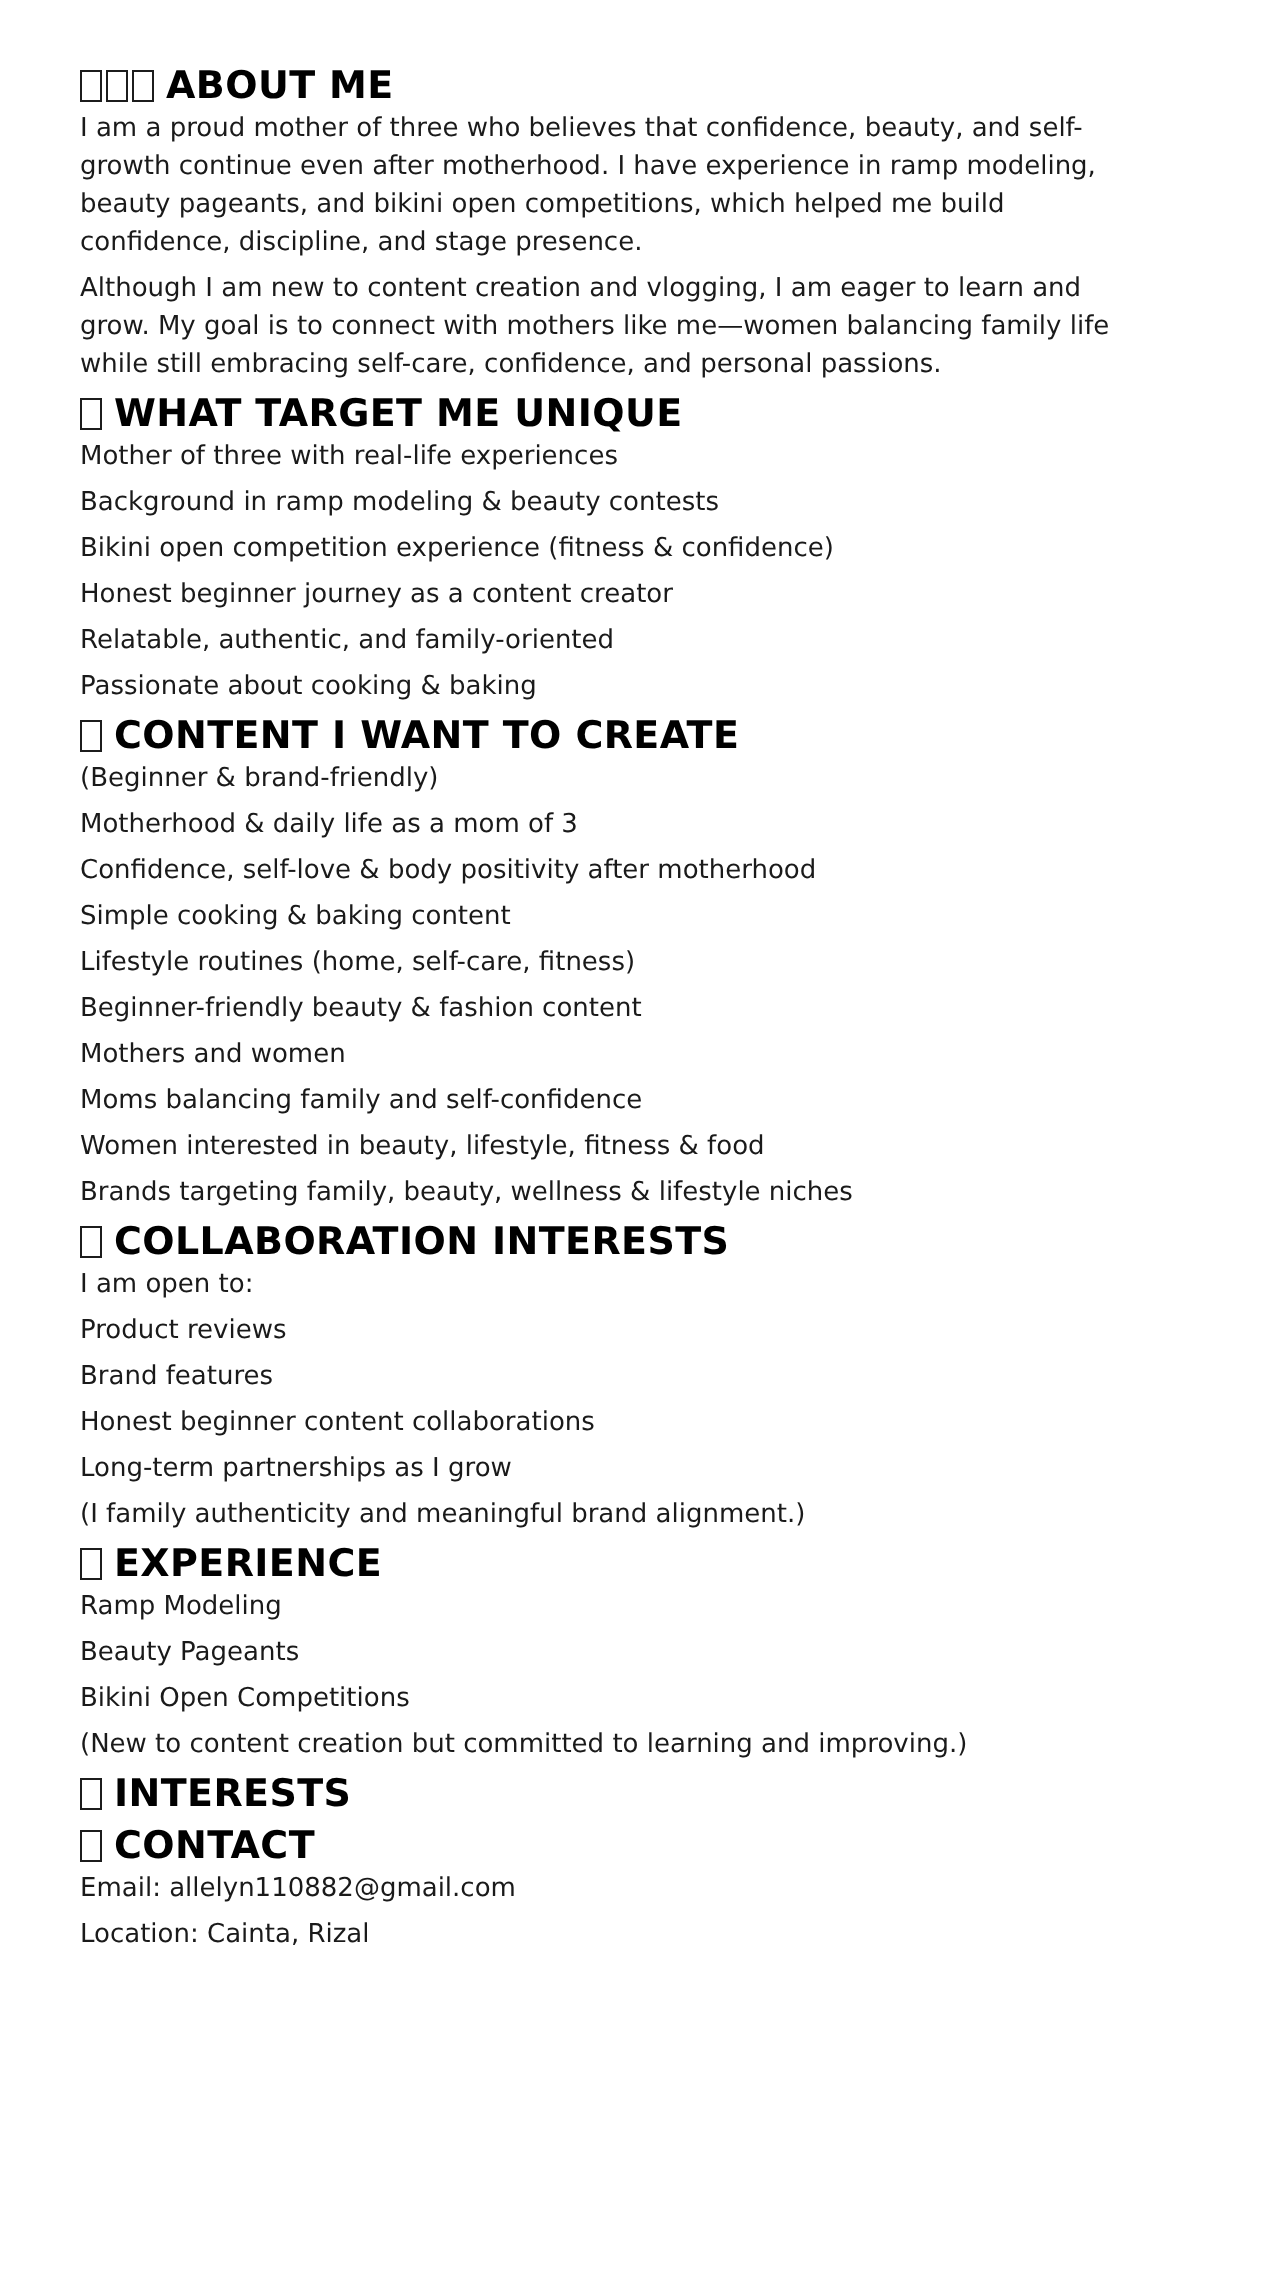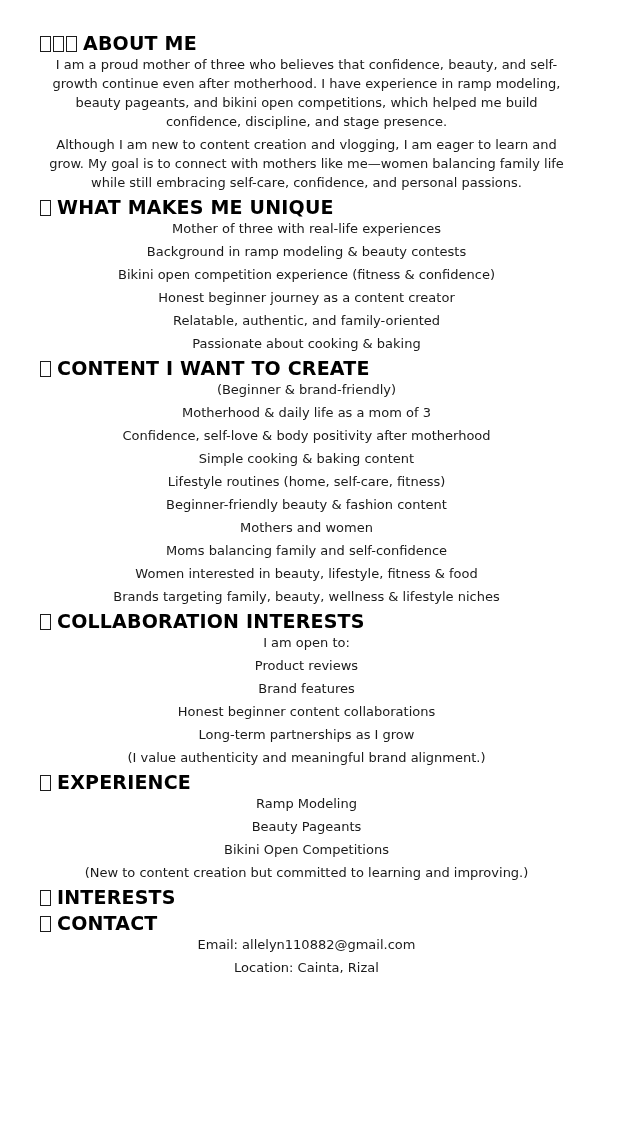--- a/index.html
+++ b/index.html
@@ -22,42 +22,41 @@
     font-weight: bold;
     color: #000000;
     margin: 3px 0 0 0;
     letter-spacing: 0.2px;
     white-space: nowrap;
   }
   p.doc-p {
     font-size: 13px;
     line-height: 19px;
     margin: 0 0 4px 0;
-    text-align: center;
   }
   .tofu {
     display: inline-block;
     width: 11px;
     height: 16px;
     box-sizing: border-box;
     border: 1.3px solid #1c1c1c;
     background: transparent;
     margin-right: 2px;
     vertical-align: -2px;
   }
   .tofu.last { margin-right: 6px; }
 </style>
 </head>
 <body style="background: rgb(255, 255, 255); color: rgb(26, 26, 26);">
 
 <main class="doc" id="doc-root">
     <h2 class="sec-title"><span class="tofu"></span><span class="tofu"></span><span class="tofu last"></span><span>ABOUT ME</span></h2>
     <p class="doc-p">I am a proud mother of three who believes that confidence, beauty, and self-growth continue even after motherhood. I have experience in ramp modeling, beauty pageants, and bikini open competitions, which helped me build confidence, discipline, and stage presence.</p>
     <p class="doc-p">Although I am new to content creation and vlogging, I am eager to learn and grow. My goal is to connect with mothers like me—women balancing family life while still embracing self-care, confidence, and personal passions.</p>
-    <h2 class="sec-title"><span class="tofu last"></span><span>WHAT MAKES ME UNIQUE</span></h2>
+    <h2 class="sec-title"><span class="tofu last"></span><span>WHAT TARGET ME UNIQUE</span></h2>
     <p class="doc-p">Mother of three with real-life experiences</p>
     <p class="doc-p">Background in ramp modeling &amp; beauty contests</p>
     <p class="doc-p">Bikini open competition experience (fitness &amp; confidence)</p>
     <p class="doc-p">Honest beginner journey as a content creator</p>
     <p class="doc-p">Relatable, authentic, and family-oriented</p>
     <p class="doc-p">Passionate about cooking &amp; baking</p>
     <h2 class="sec-title"><span class="tofu last"></span><span>CONTENT I WANT TO CREATE</span></h2>
     <p class="doc-p">(Beginner &amp; brand-friendly)</p>
     <p class="doc-p">Motherhood &amp; daily life as a mom of 3</p>
     <p class="doc-p">Confidence, self-love &amp; body positivity after motherhood</p>
@@ -67,21 +66,21 @@
     <p class="doc-p">Mothers and women</p>
     <p class="doc-p">Moms balancing family and self-confidence</p>
     <p class="doc-p">Women interested in beauty, lifestyle, fitness &amp; food</p>
     <p class="doc-p">Brands targeting family, beauty, wellness &amp; lifestyle niches</p>
     <h2 class="sec-title"><span class="tofu last"></span><span>COLLABORATION INTERESTS</span></h2>
     <p class="doc-p">I am open to:</p>
     <p class="doc-p">Product reviews</p>
     <p class="doc-p">Brand features</p>
     <p class="doc-p">Honest beginner content collaborations</p>
     <p class="doc-p">Long-term partnerships as I grow</p>
-    <p class="doc-p">(I value authenticity and meaningful brand alignment.)</p>
+    <p class="doc-p">(I family authenticity and meaningful brand alignment.)</p>
     <h2 class="sec-title"><span class="tofu last"></span><span>EXPERIENCE</span></h2>
     <p class="doc-p">Ramp Modeling</p>
     <p class="doc-p">Beauty Pageants</p>
     <p class="doc-p">Bikini Open Competitions</p>
     <p class="doc-p">(New to content creation but committed to learning and improving.)</p>
     <h2 class="sec-title"><span class="tofu last"></span><span>INTERESTS</span></h2>
     <h2 class="sec-title"><span class="tofu last"></span><span>CONTACT</span></h2>
     <p class="doc-p">Email: allelyn110882@gmail.com</p>
     <p class="doc-p">Location: Cainta, Rizal</p>
   </main>

